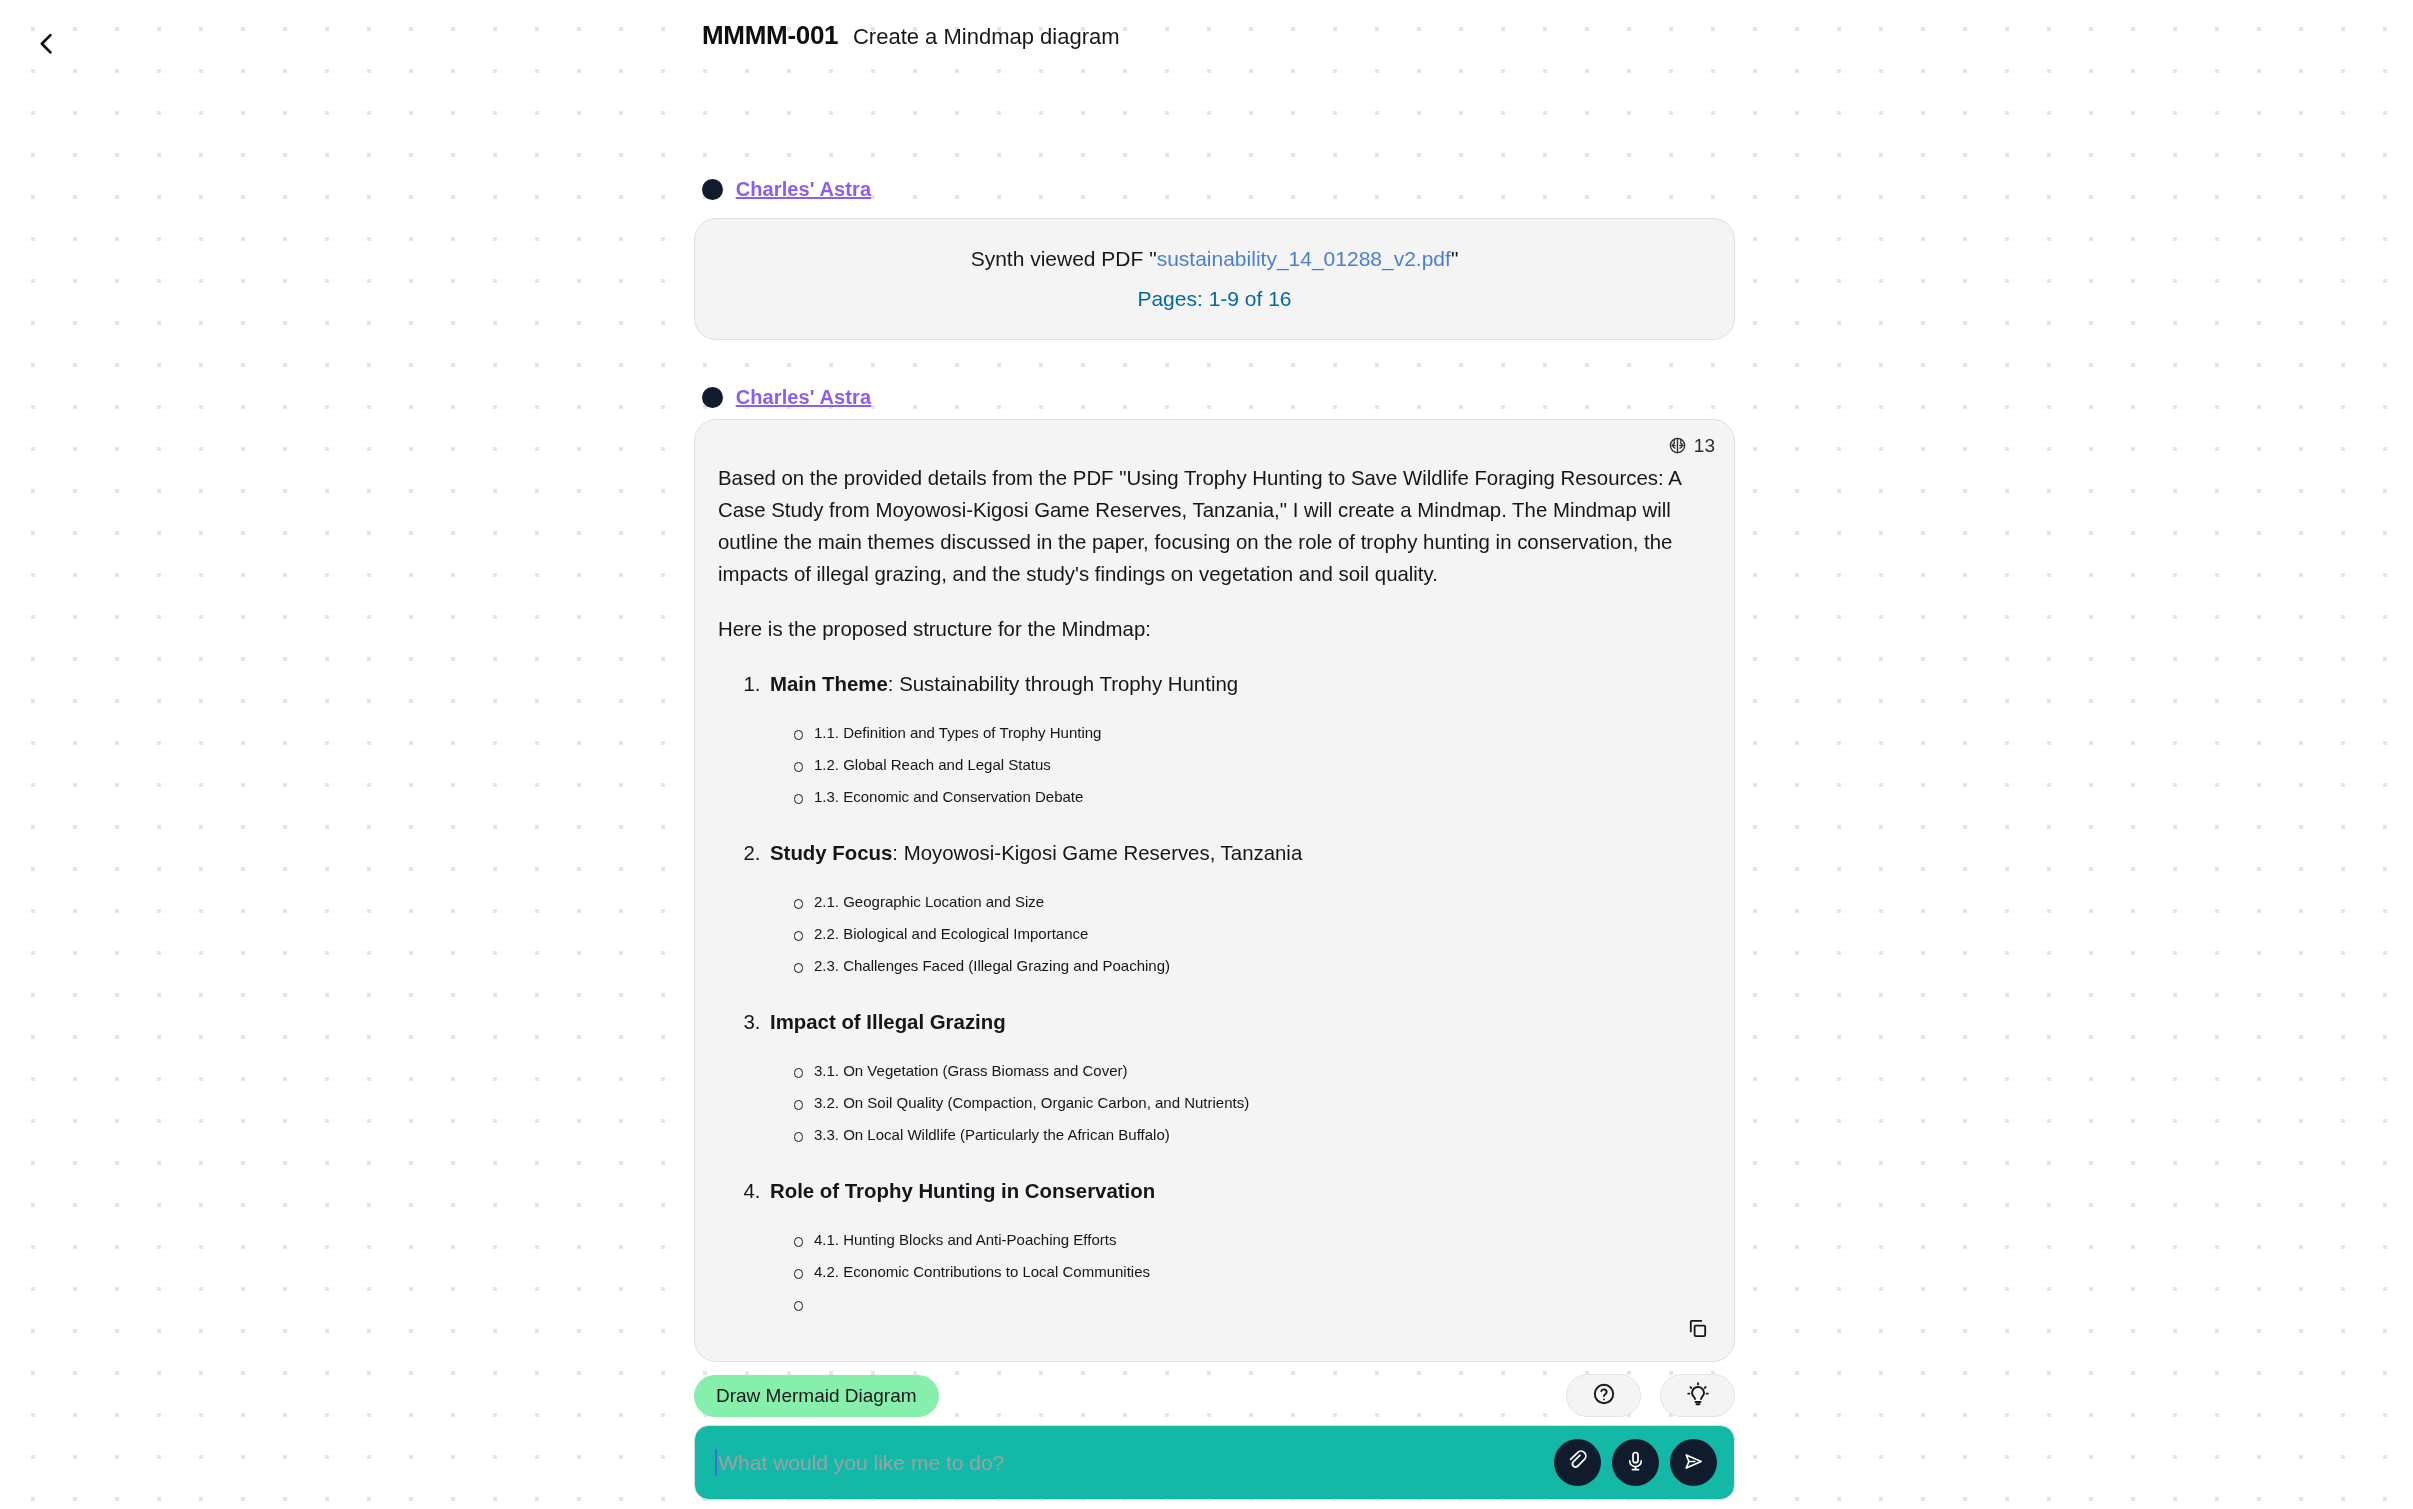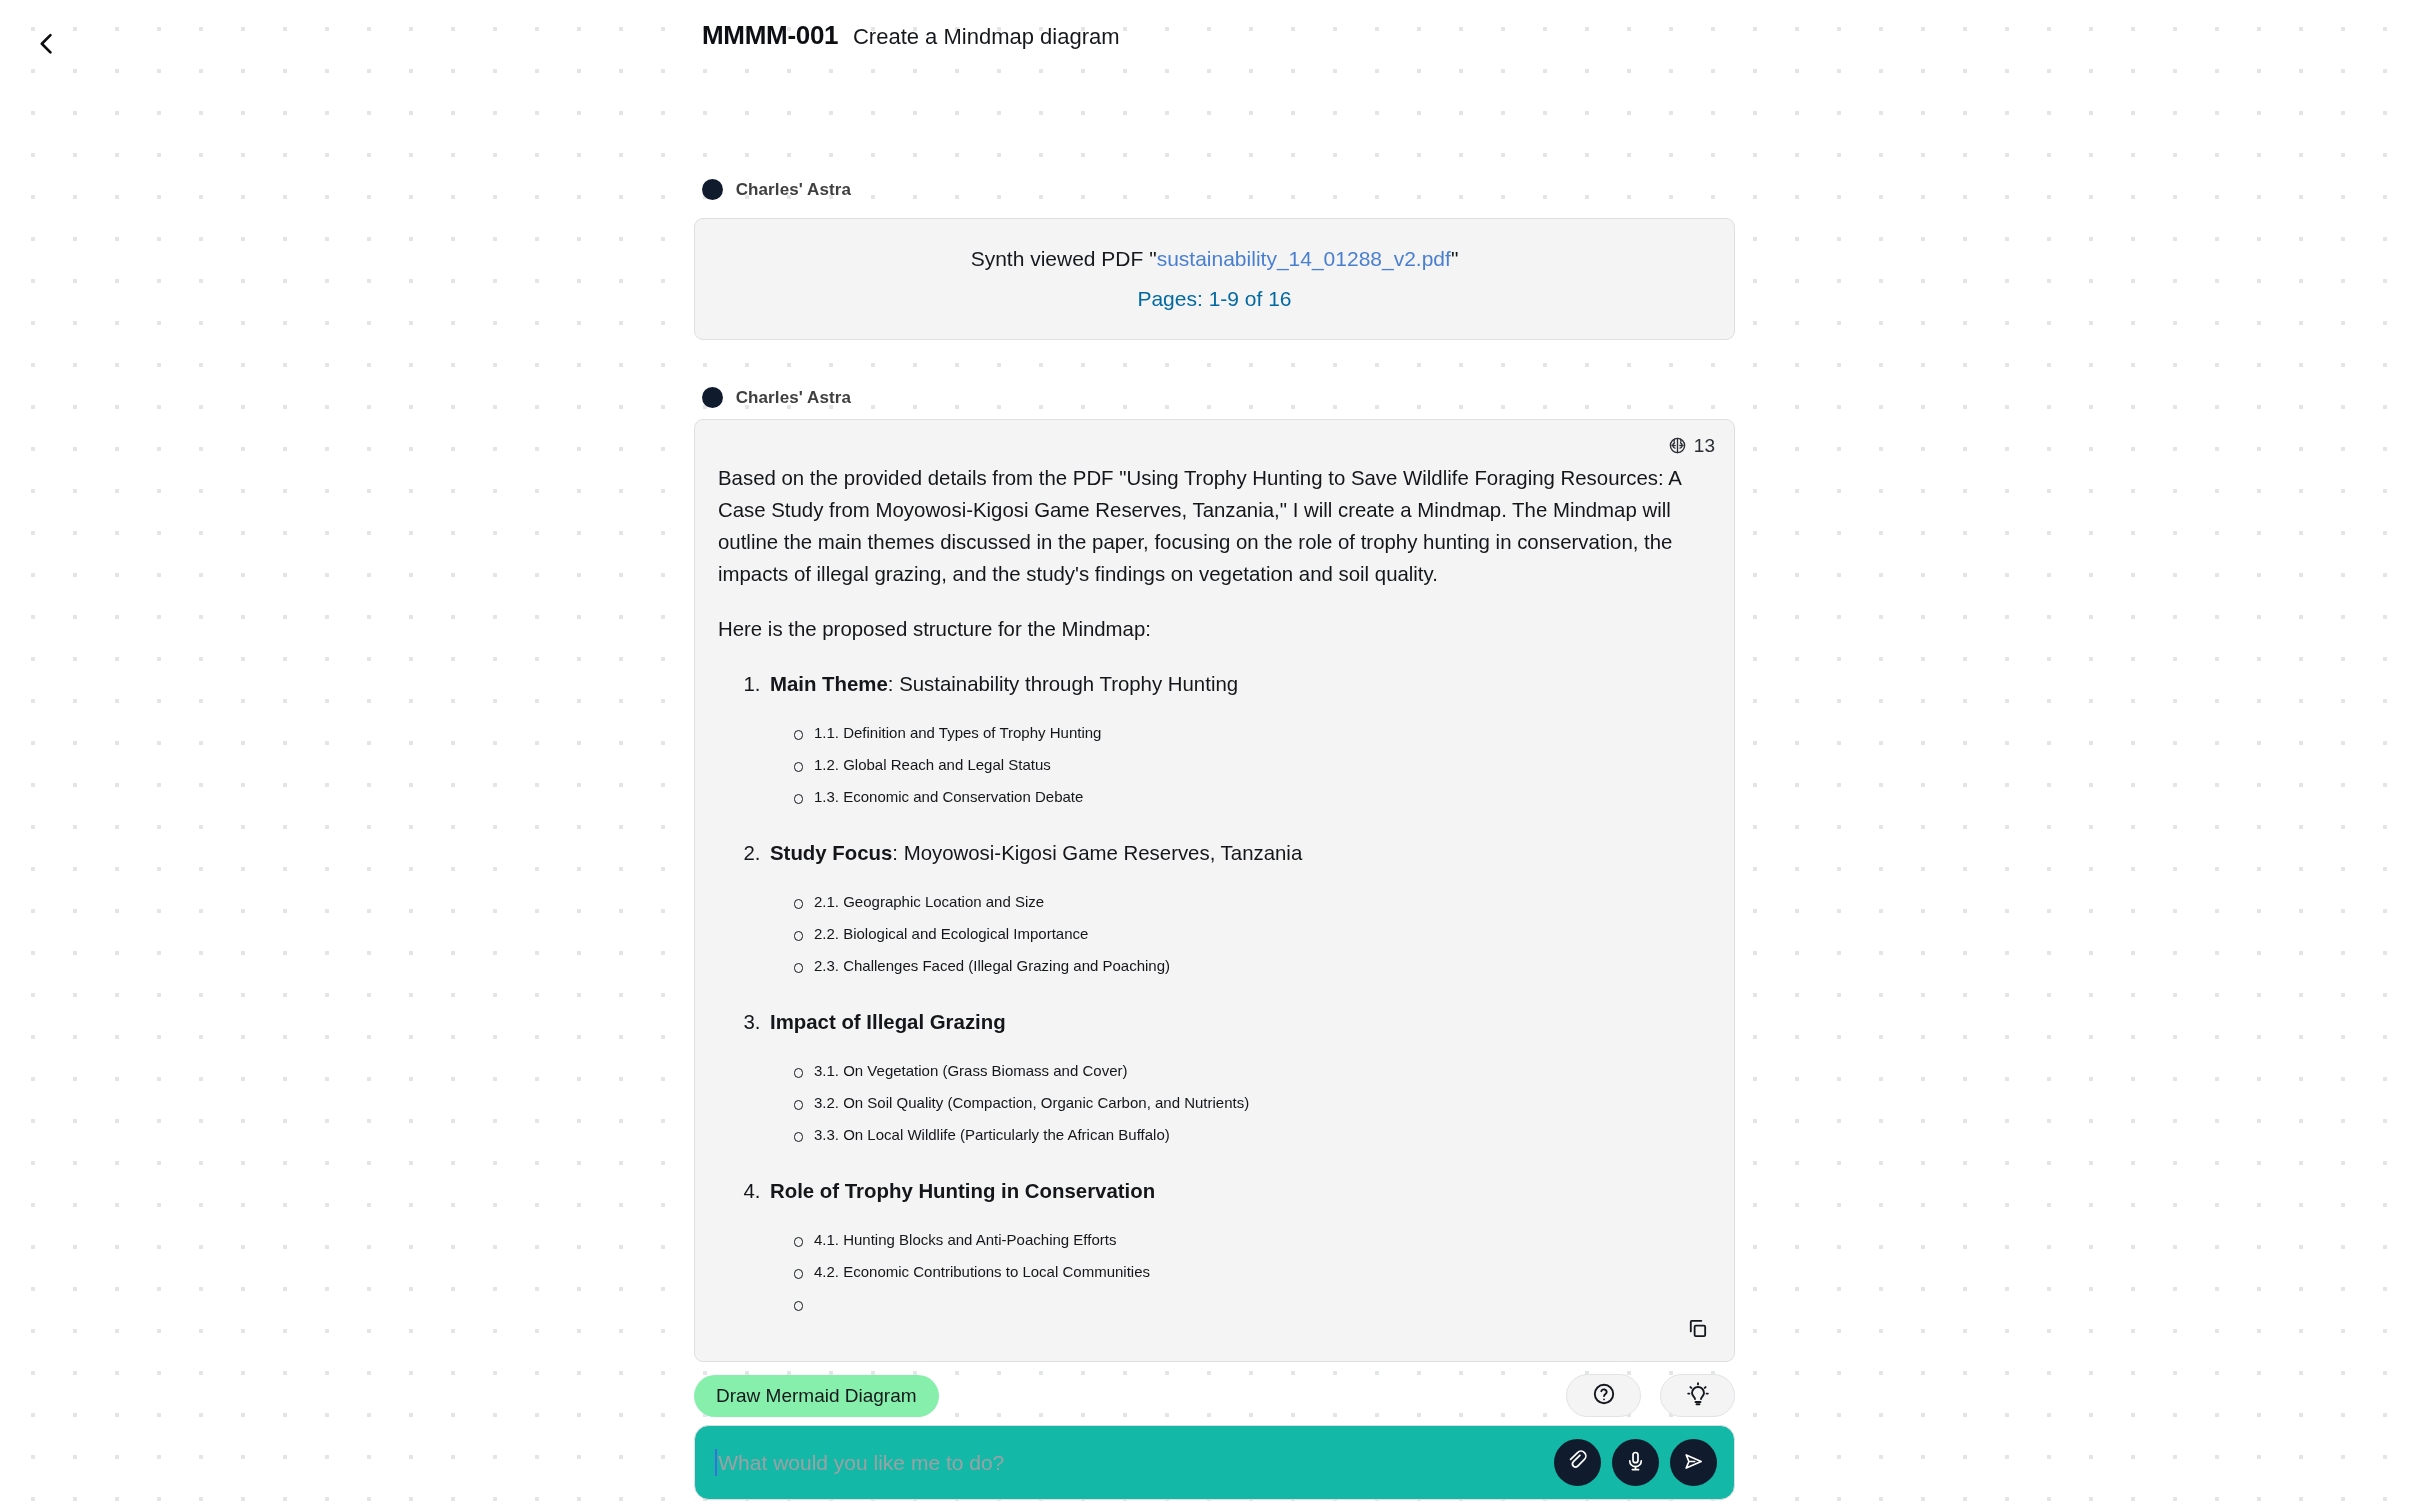--- a/index.html
+++ b/index.html
@@ -78,34 +78,35 @@
   .msg-header.pos1 { position: absolute; top: 176px; left: 8px; }
   .msg-header.pos2 { position: absolute; top: 384px; left: 8px; }
 
   .avatar-dot {
     width: 21px; height: 21px;
     border-radius: 50%;
     background: #111b2e;
     flex: none;
   }
   .msg-author {
-    font-size: 17px;
+    font-size: 20px;
     font-weight: 700;
-    color: #404040;
+    color: #8b5cf6;
     letter-spacing: 0.1px;
+    text-decoration: underline;
   }
 
   
   .card {
     position: absolute;
     left: 0;
     width: 1041px;
     background: #f4f4f5;
     border: 1.3px solid #dedfe1;
-    border-radius: 9px;
+    border-radius: 22px;
   }
 
   .card-pdf {
     top: 218px;
     height: 122px;
     display: flex;
     flex-direction: column;
     align-items: center;
     justify-content: center;
     gap: 15.4px;

